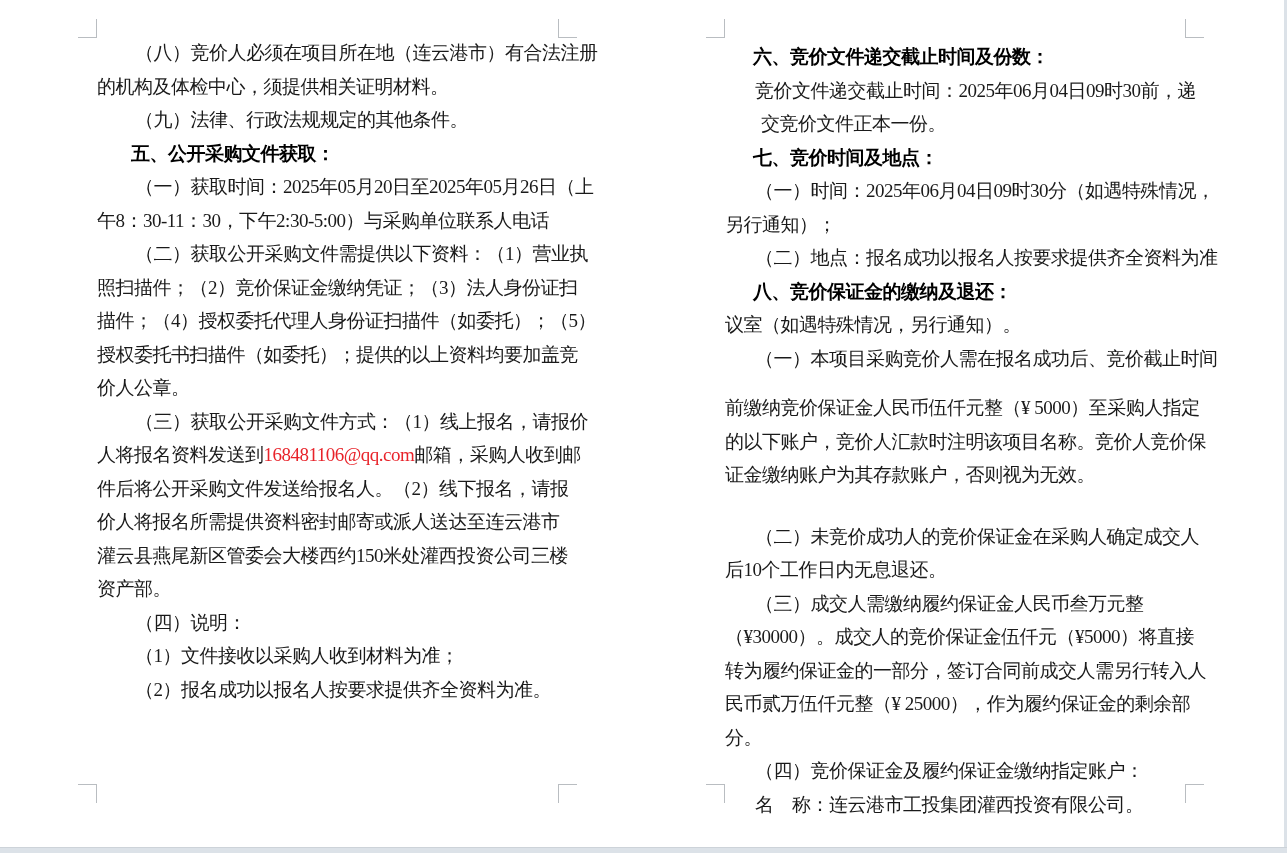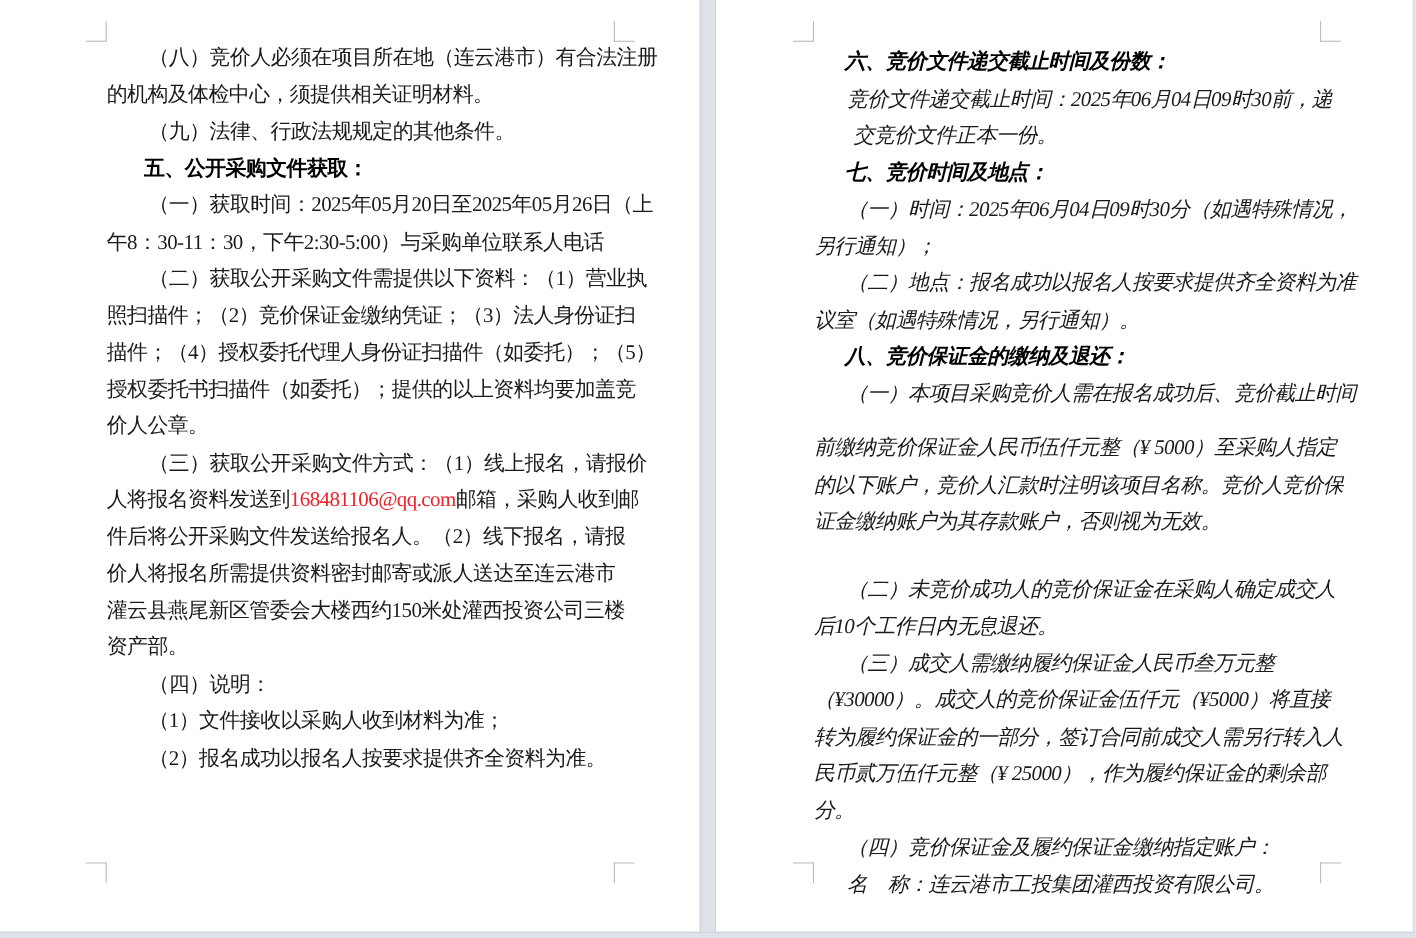--- a/index.html
+++ b/index.html
@@ -3,21 +3,21 @@
 <meta charset="utf-8">
 <style>
   html,body{margin:0;padding:0;}
   body{
     width:1287px;height:853px;overflow:hidden;background:#ffffff;
     font-family:"Liberation Serif","DejaVu Serif",serif;
   }
   .canvas{position:relative;width:1267px;height:853px;background:#ffffff;}
   .page{position:absolute;top:0;height:847px;background:#ffffff;}
   .page-left{left:0;width:636px;}
-  .page-right{left:651px;width:633px;font-style:italic;}
+  .page-right{left:636px;width:633px;}
   .gap-v{position:absolute;top:0;left:636px;width:15px;height:847px;background:#dce2e8;border-left:1px solid #cdd3d9;border-right:1px solid #cdd3d9;box-sizing:border-box;}
   .edge-strip{position:absolute;top:0;left:1284px;width:3px;height:847px;background:#dce2e8;}
   .gap-bottom{position:absolute;left:0;top:847px;width:1287px;height:6px;background:#dce2e8;border-top:1px solid #cdd3d9;box-sizing:border-box;}
   
   .mark{position:absolute;width:19px;height:19px;box-sizing:border-box;}
   .m-tl{border-right:1px solid #b9bdc1;border-bottom:1px solid #b9bdc1;top:19px;}
   .m-tr{border-left:1px solid #b9bdc1;border-bottom:1px solid #b9bdc1;top:19px;}
   .m-bl{border-right:1px solid #b9bdc1;border-top:1px solid #b9bdc1;top:784px;}
   .m-br{border-left:1px solid #b9bdc1;border-top:1px solid #b9bdc1;top:784px;}
   .page-left .m-tl,.page-left .m-bl{left:78px;}
@@ -74,22 +74,22 @@
     <div class="mark m-bl"></div>
     <div class="mark m-br"></div>
     <div class="content" id="page-1-content">
         <div class="line bold" style="padding-left: 28px;"><span>六、竞价文件递交截止时间及份数：</span></div>
         <div class="line" style="padding-left: 30px;"><span>竞价文件递交截止时间：2025年06月04日09时30前，递</span></div>
         <div class="line" style="padding-left: 36px;"><span>交竞价文件正本一份。</span></div>
         <div class="line bold" style="padding-left: 28px;"><span>七、竞价时间及地点：</span></div>
         <div class="line" style="padding-left: 30px;"><span>（一）时间：2025年06月04日09时30分（如遇特殊情况，</span></div>
         <div class="line" style="padding-left: 0px;"><span>另行通知）；</span></div>
         <div class="line" style="padding-left: 30px;"><span>（二）地点：报名成功以报名人按要求提供齐全资料为准</span></div>
+        <div class="line bold" style="padding-left: 28px;"><span>八、竞价保证金的缴纳及退还：</span></div>
         <div class="line" style="padding-left: 0px;"><span>议室（如遇特殊情况，另行通知）。</span></div>
-        <div class="line bold" style="padding-left: 28px;"><span>八、竞价保证金的缴纳及退还：</span></div>
         <div class="line" style="padding-left: 30px;"><span>（一）本项目采购竞价人需在报名成功后、竞价截止时间</span></div>
         <div class="line" style="padding-left: 0px; margin-top: 16px;"><span>前缴纳竞价保证金人民币伍仟元整（¥ 5000）至采购人指定</span></div>
         <div class="line" style="padding-left: 0px;"><span>的以下账户，竞价人汇款时注明该项目名称。竞价人竞价保</span></div>
         <div class="line" style="padding-left: 0px;"><span>证金缴纳账户为其存款账户，否则视为无效。</span></div>
         <div class="line" style="padding-left: 30px; margin-top: 28px;"><span>（二）未竞价成功人的竞价保证金在采购人确定成交人</span></div>
         <div class="line" style="padding-left: 0px;"><span>后10个工作日内无息退还。</span></div>
         <div class="line" style="padding-left: 30px;"><span>（三）成交人需缴纳履约保证金人民币叁万元整</span></div>
         <div class="line" style="padding-left: 0px;"><span>（¥30000）。成交人的竞价保证金伍仟元（¥5000）将直接</span></div>
         <div class="line" style="padding-left: 0px;"><span>转为履约保证金的一部分，签订合同前成交人需另行转入人</span></div>
         <div class="line" style="padding-left: 0px;"><span>民币贰万伍仟元整（¥ 25000），作为履约保证金的剩余部</span></div>

